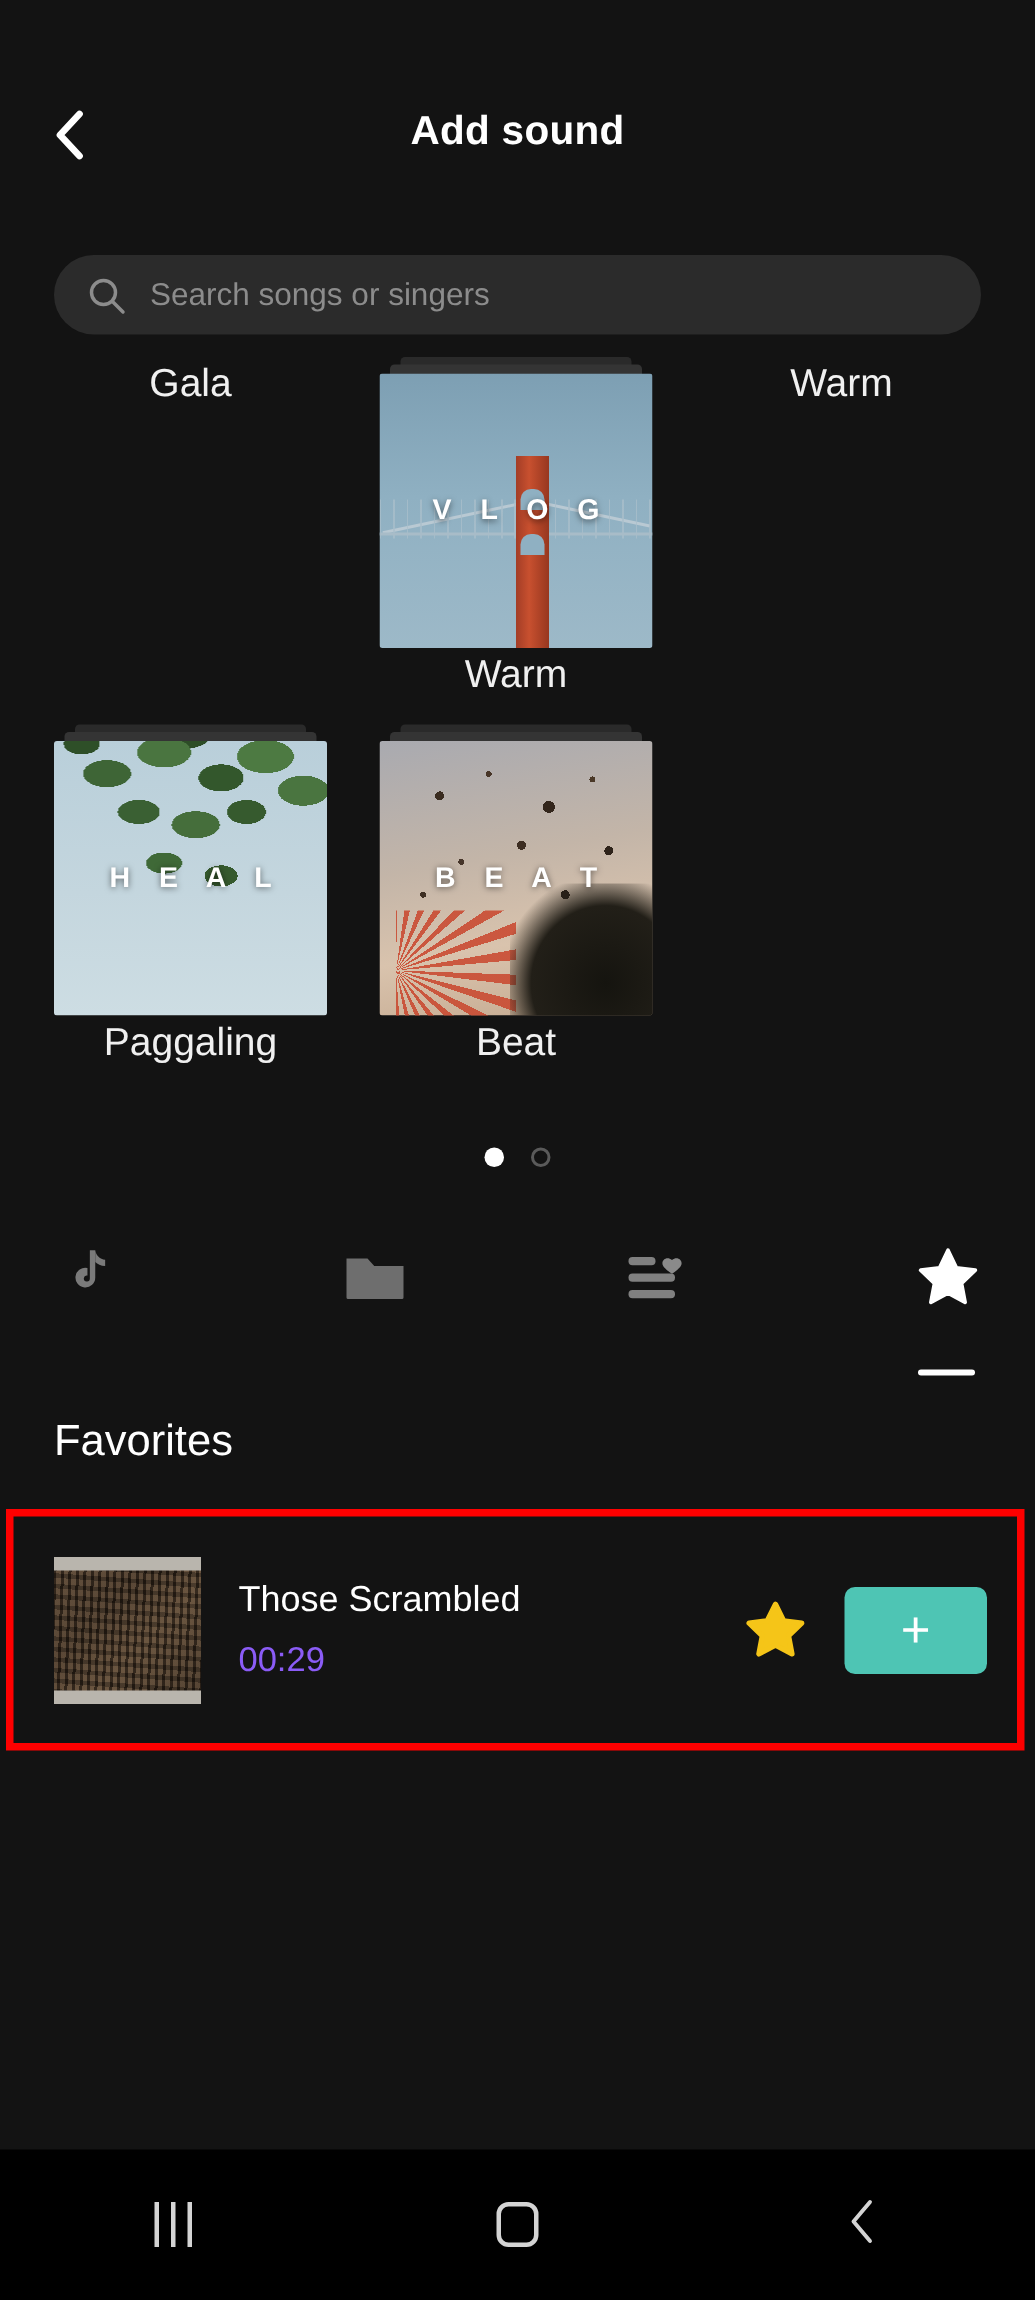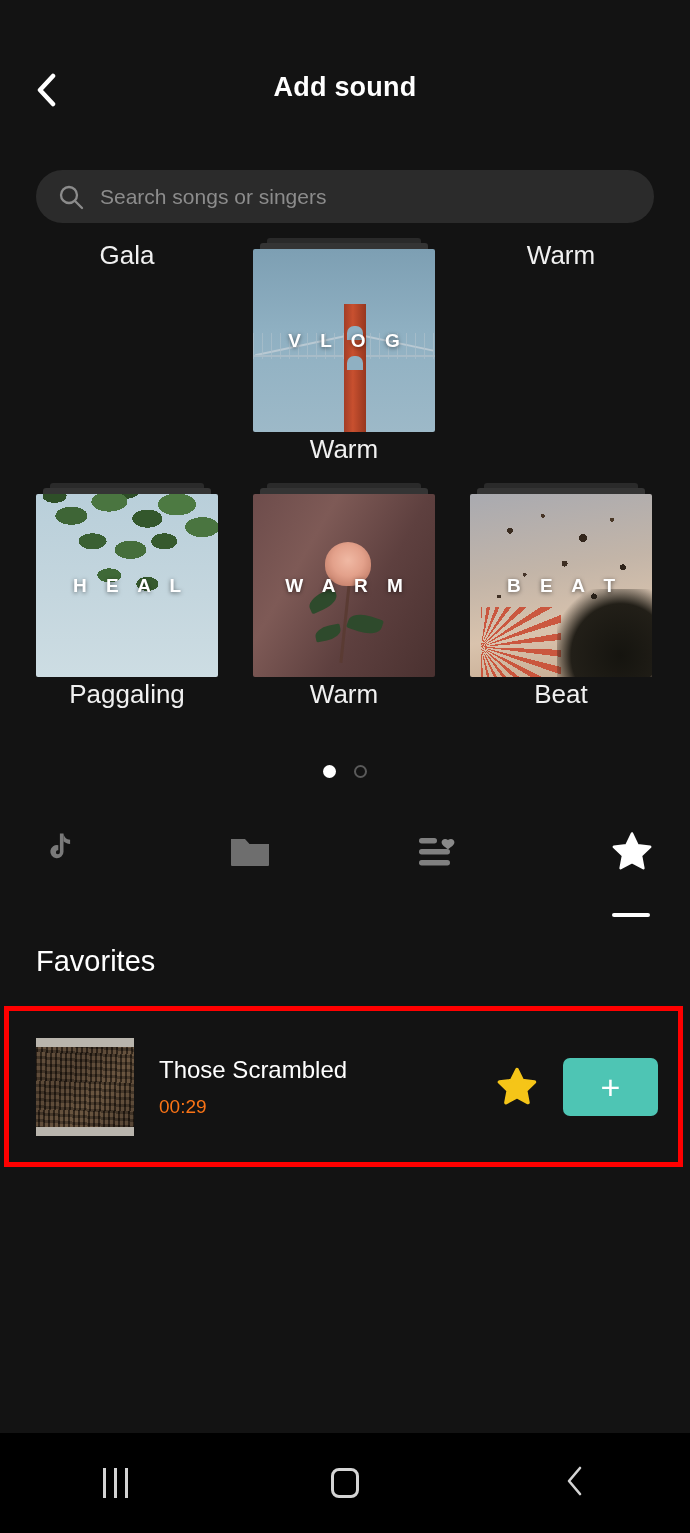--- a/index.html
+++ b/index.html
@@ -303,21 +303,21 @@
       repeating-linear-gradient(4deg, rgba(0,0,0,.35) 0 3px, rgba(180,150,118,.12) 3px 7px);
   }
   .song-art .bar-top, .song-art .bar-bot {
     position:absolute; left:0; right:0; height:9px; background:#b9b5ad;
   }
   .song-art .bar-top { top:0; }
   .song-art .bar-bot { bottom:0; }
   .song-meta { margin-left:25px; flex:1 1 auto; }
   .song-title { font-size:24px; color:#fff; }
   .song-artist { font-size:19px; color:#b5b5b5; margin-top:12px; letter-spacing:.4px; }
-  .song-dur { font-size:19px; color:#f97316; margin-top:12px; }
+  .song-dur { font-size:23px; color:#8b5cf6; margin-top:12px; }
   .fav-star { margin-right:26px; width:40px; height:40px; flex:0 0 auto; cursor:pointer; }
   .add-btn {
     margin-right:25px;
     width:95px; height:58px;
     background:#4ec5b4; border-radius:7px;
     display:flex; align-items:center; justify-content:center;
     flex:0 0 auto; cursor:pointer;
   }
   .add-btn .plus { font-size:34px; color:#fff; line-height:1; font-weight:300; }
 
@@ -397,37 +397,20 @@
       <div class="cat-thumb">
         <div class="art art-heal">
           <div class="leaves"></div>
         </div>
         <div class="cat-overlay">H E A L</div>
       </div>
     </div>
     <div class="cat-label">Paggaling</div>
   </div>
 
-  <div class="cat-cell">
-    <div class="cat-stack">
-      <div class="stack-back2"></div>
-      <div class="stack-back1"></div>
-      <div class="cat-thumb">
-        <div class="art art-warm">
-          <div class="stem"></div>
-          <div class="leaf1"></div>
-          <div class="leaf2"></div>
-          <div class="leaf3"></div>
-          <div class="rose"></div>
-        </div>
-        <div class="cat-overlay">W A R M</div>
-      </div>
-    </div>
-    <div class="cat-label">Warm</div>
-  </div>
 
   <div class="cat-cell">
     <div class="cat-stack">
       <div class="stack-back2"></div>
       <div class="stack-back1"></div>
       <div class="cat-thumb">
         <div class="art art-beat">
           <div class="sunburst"></div>
           <div class="specks"></div>
           <div class="splash-dark"></div>

